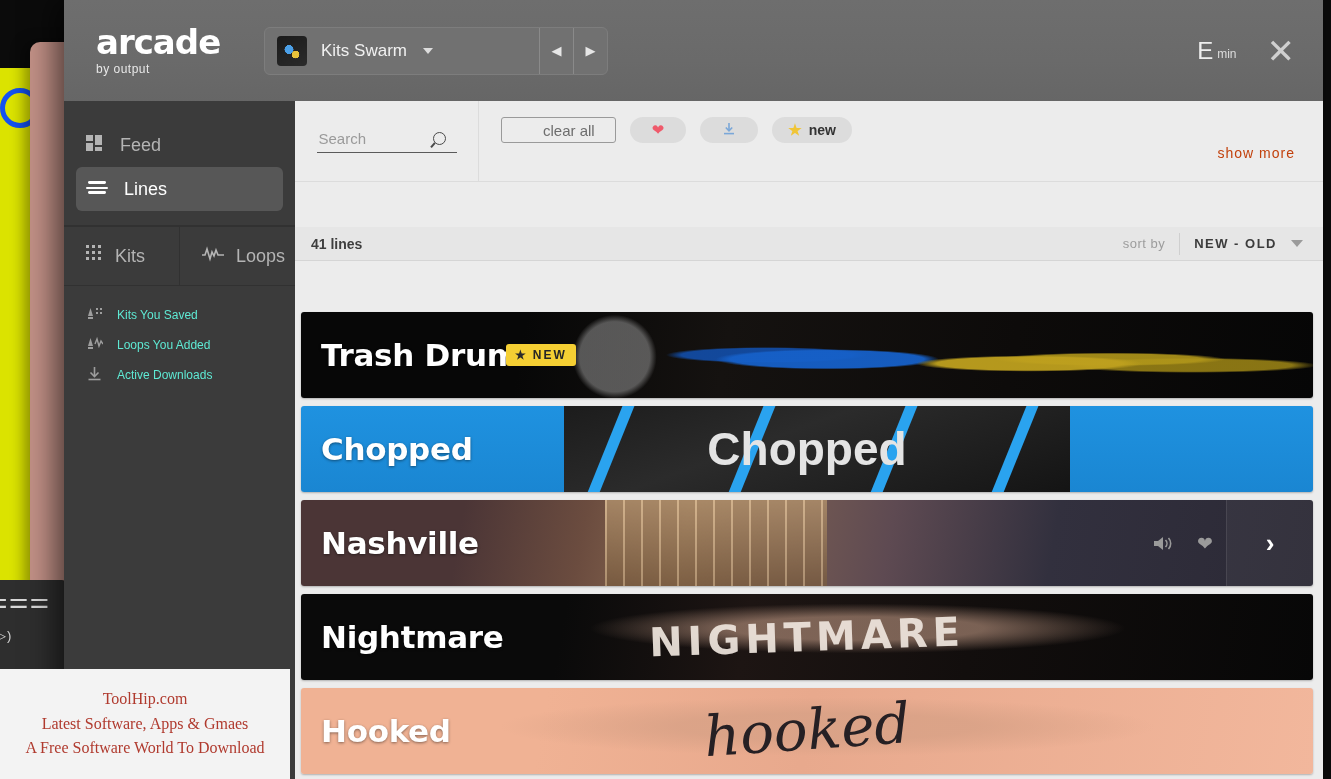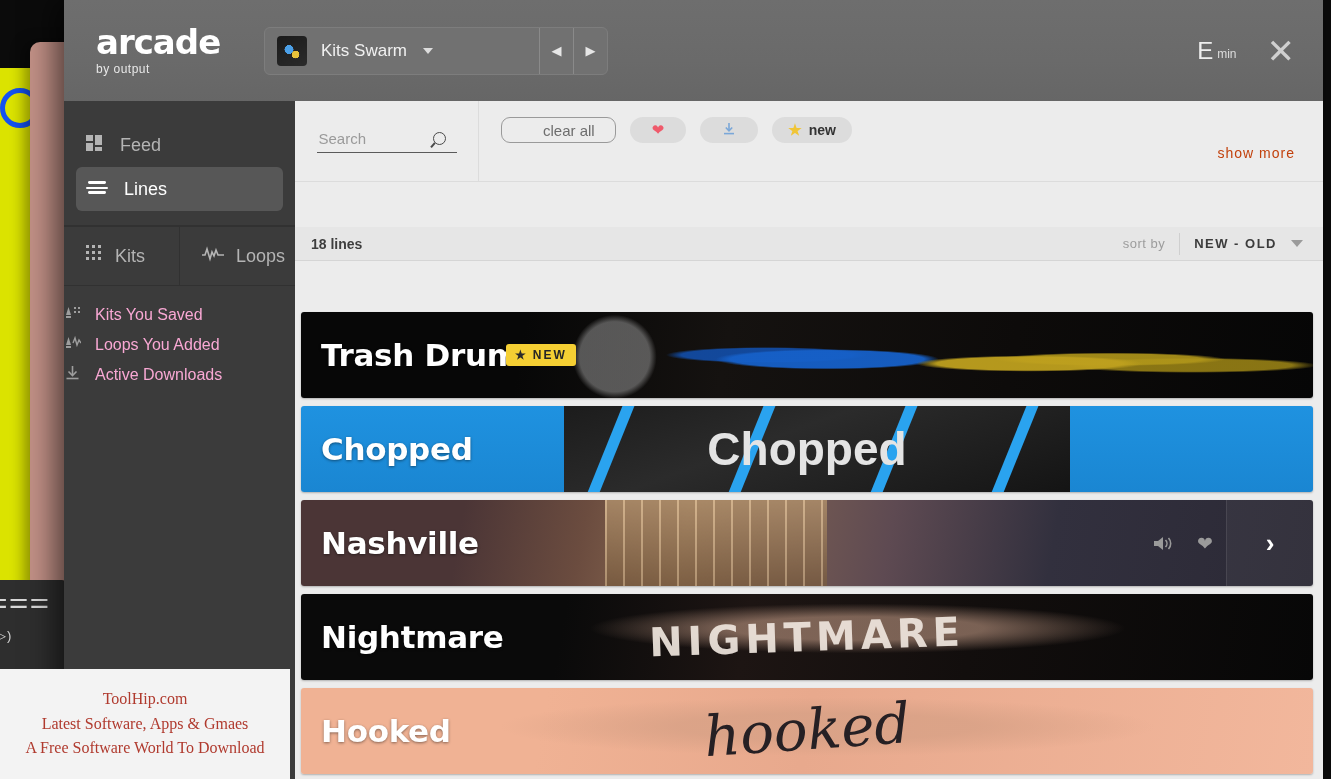--- a/index.html
+++ b/index.html
@@ -70,22 +70,22 @@
   #sidebar{width:231px;background:#3b3b3b;position:relative;flex:none;}
   .nav-row{display:flex;align-items:center;gap:16px;height:44px;padding-left:22px;
            color:#b4b4b4;font-size:18px;}
   #nav-feed{margin-top:22px;}
   .nav-row.sel{background:#575757;border-radius:6px;margin:0 12px;padding-left:10px;color:#fff;}
   .divider{height:1px;background:#313131;margin:14px 0 0 0;}
   .split-row{display:flex;border-bottom:1px solid #313131;border-top:1px solid #313131;}
   .split-cell{flex:1;display:flex;align-items:center;gap:12px;height:58px;padding-left:22px;
               color:#b4b4b4;font-size:18px;}
   .split-cell+.split-cell{border-left:1px solid #313131;}
-  .small-row{display:flex;align-items:center;gap:14px;height:30px;
-             color:#f9a8d4;font-size:16px;}
+  .small-row{display:flex;align-items:center;gap:14px;height:30px;padding-left:22px;
+             color:#5eead4;font-size:12px;}
   #saved-group{margin-top:14px;}
   #bottom-panel{position:absolute;left:14px;bottom:-16px;width:204px;height:76px;
      background:linear-gradient(180deg,#d4d4d4,#c6c6c6);border-radius:8px;
      color:#4a4a4a;font-size:15px;text-align:center;padding-top:14px;box-sizing:border-box;
      overflow:hidden;}
 
   
   #content{flex:1;background:#ececec;display:flex;flex-direction:column;min-width:0;gap:45px;}
   #filterbar{height:80px;display:flex;background:#ececec;border-bottom:1px solid #dcdcdc;}
   #searchcell{width:183px;flex:none;border-right:1px solid #dcdcdc;display:flex;align-items:center;
@@ -95,21 +95,21 @@
   #searchwrap input{border:0;outline:0;background:transparent;font-size:15px;color:#555;
                     width:112px;font-family:"Liberation Sans",sans-serif;}
   #searchwrap input::placeholder{color:#9a9a9a;}
   .mag{width:11px;height:11px;border:1.6px solid #4a4a4a;border-radius:50%;position:relative;}
   .mag:after{content:"";position:absolute;width:1.6px;height:6px;background:#4a4a4a;
              left:-2px;top:9px;transform:rotate(40deg);}
   #pillzone{flex:1;position:relative;padding:16px 0 0 22px;box-sizing:border-box;}
   .pillrow{display:flex;align-items:center;gap:14px;}
   .pill{height:26px;border-radius:13px;display:flex;align-items:center;justify-content:center;
         font-size:15px;color:#6d6d6d;background:#dcdcdc;padding:0 20px;}
-  .pill.outline{background:transparent;border:1px solid #9a9a9a;border-radius:9px;height:24px;padding-left:41px;}
+  .pill.outline{background:transparent;border:1px solid #9a9a9a;border-radius:3px;height:24px;padding-left:41px;}
   .pill.icononly{padding:0 22px;}
   .pill.newpill{gap:7px;padding:0 16px;color:#333;font-weight:bold;font-size:14px;}
   .heart{color:#ef5a6b;font-size:15px;}
   .dl{color:#7aa7d8;font-size:15px;}
   .star{color:#f0c537;font-size:15px;}
   #showmore{position:absolute;right:28px;top:44px;color:#c2410c;font-size:14px;letter-spacing:1px;}
   #countbar{height:33px;display:flex;align-items:center;background:#e6e6e6;
             border-bottom:1px solid #d5d5d5;}
   #count{margin-left:16px;font-size:14px;color:#3e3e3e;font-weight:bold;}
   #sortwrap{margin-left:auto;display:flex;align-items:center;gap:14px;padding-right:20px;}
@@ -353,21 +353,21 @@
             <div class="pill newpill">
               <span class="star">★</span>
               <span>new</span>
             </div>
           </div>
           <div id="showmore">show more</div>
         </div>
       </div>
 
       <div id="countbar">
-        <div id="count">18 lines</div>
+        <div id="count">41 lines</div>
         <div id="sortwrap">
           <span id="sortby">sort by</span>
           <span id="sortsep"></span>
           <span id="sortval">NEW - OLD</span>
           <span class="caret-dark"></span>
         </div>
       </div>
 
       <div id="list">
 

